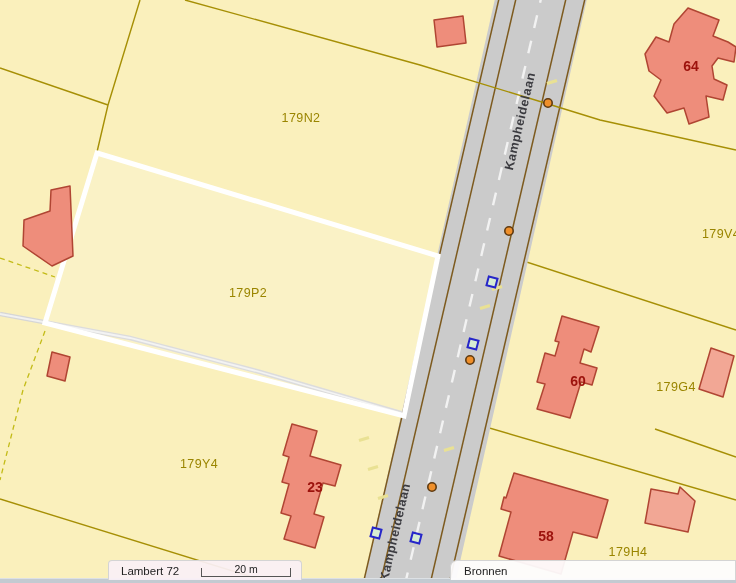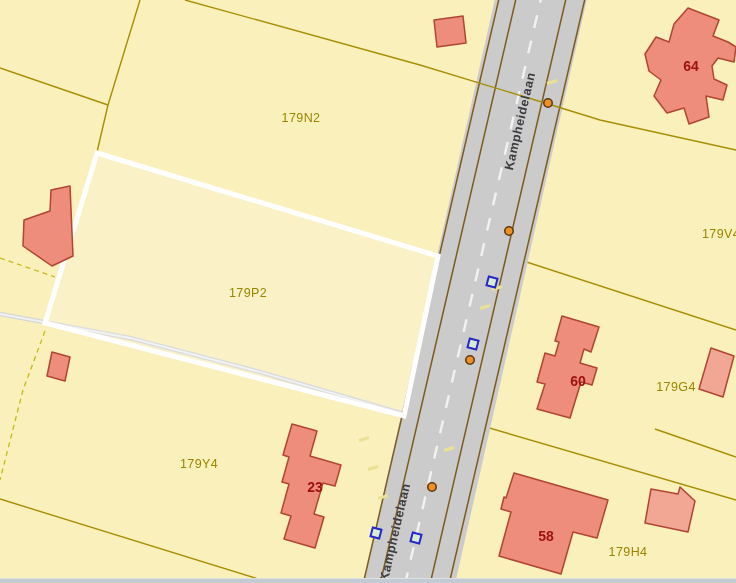--- a/index.html
+++ b/index.html
@@ -124,15 +124,25 @@
         <text x="578" y="386" class="lbl-bldg" text-anchor="middle">60</text>
         <text x="315" y="492" class="lbl-bldg" text-anchor="middle">23</text>
         <text x="546" y="541" class="lbl-bldg" text-anchor="middle">58</text>
         <text x="524" y="122" class="lbl-road" text-anchor="middle" transform="rotate(-77 524 122)">Kampheidelaan</text>
         <text x="399" y="533" class="lbl-road" text-anchor="middle" transform="rotate(-77 399 533)">Kampheidelaan</text>
       </g>
   </svg>
 
   <div class="bottom-strip"></div>
 
+  <div class="bar-box" id="bar-left">
+    <span class="crs-label">Lambert 72</span>
+    <span class="scalebar">
+      <span class="sline"></span>
+      <span class="slbl">20 m</span>
+    </span>
+  </div>
 
+  <div class="bar-box" id="bar-right">
+    <span>Bronnen</span>
+  </div>
 
 </div>
 
 </body></html>

